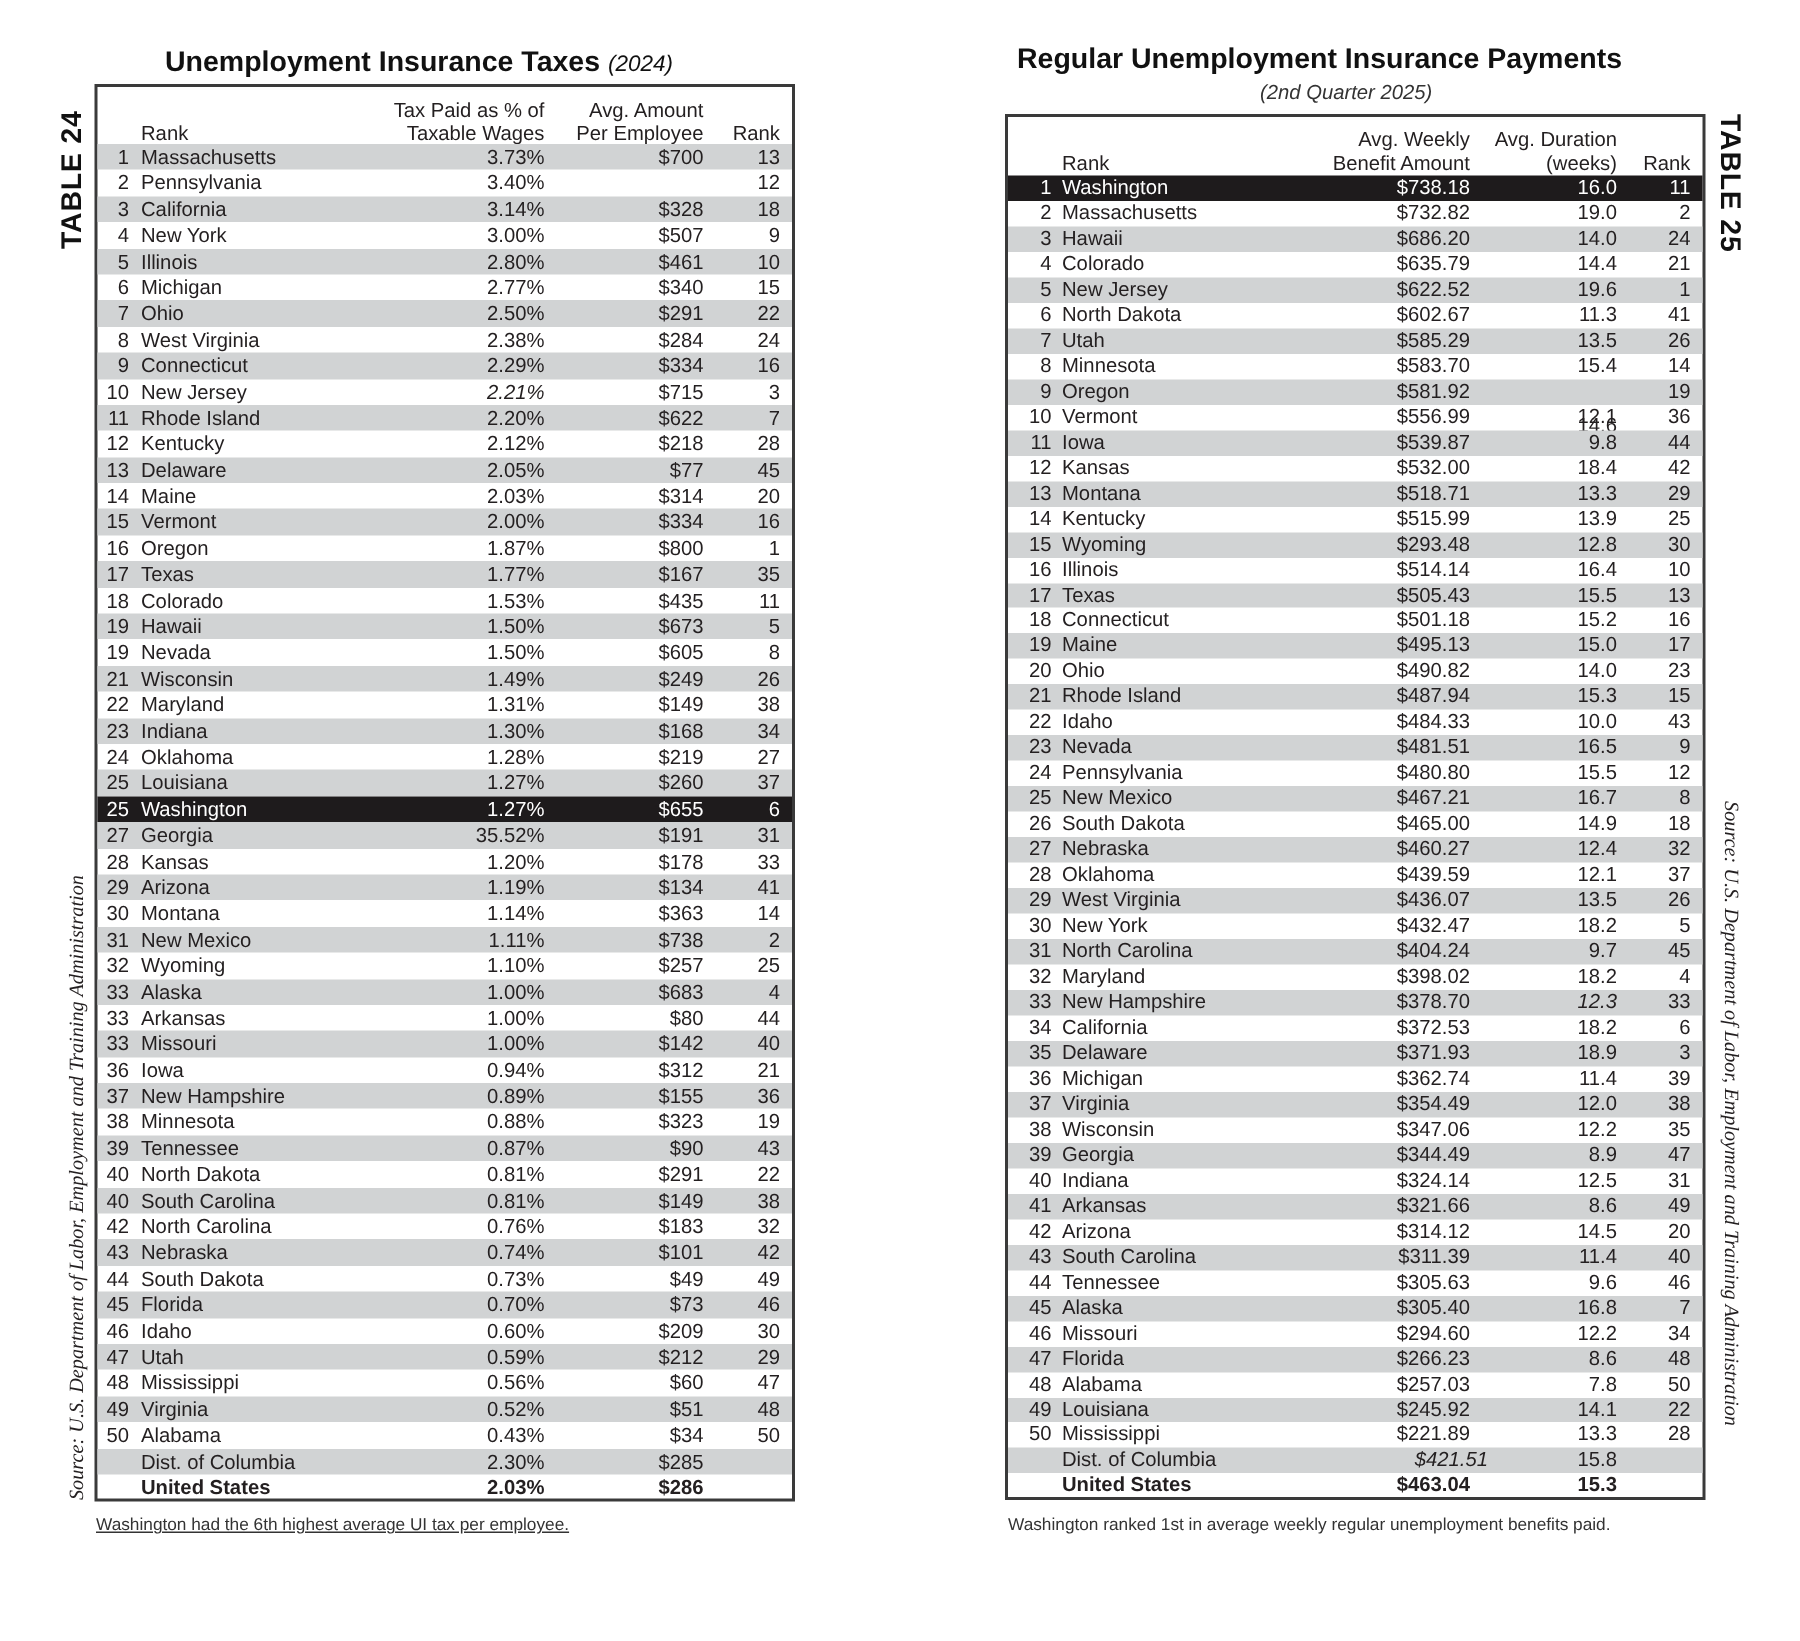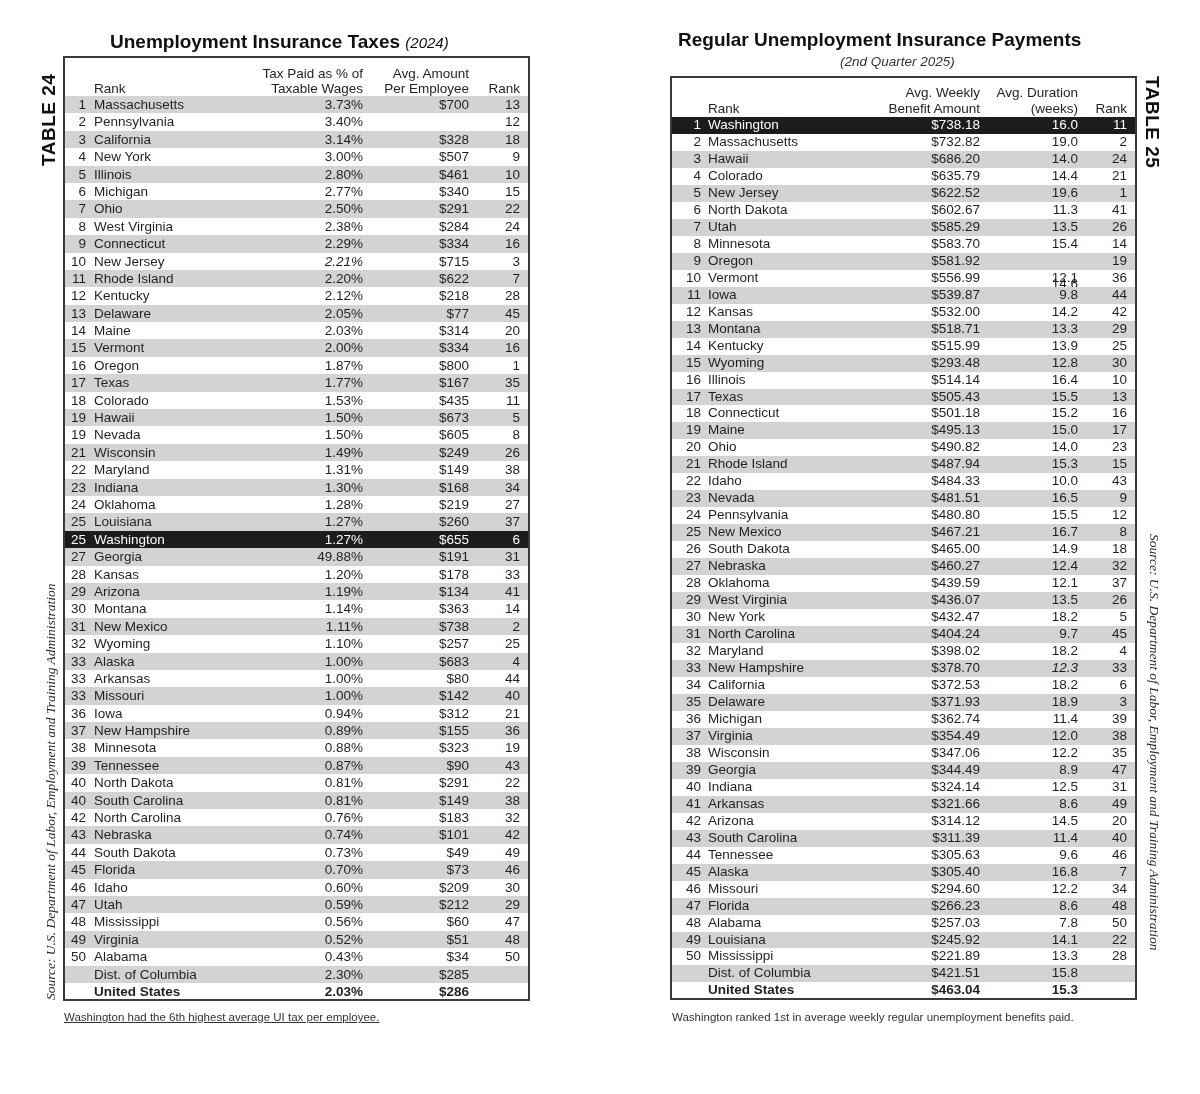--- a/index.html
+++ b/index.html
@@ -223,21 +223,21 @@
       <div class="row hl" style="height: 17.4px; line-height: 17.4px;">
         <span class="r" style="right: auto; left: auto; width: 21px;">25</span>
         <span style="left: 29px;">Washington</span>
         <span class="r" style="right: 165px;">1.27%</span>
         <span class="r" style="right: 59px;">$655</span>
         <span class="r" style="right: 8px;">6</span>
       </div>
       <div class="row gray" style="height: 17.4px; line-height: 17.4px;">
         <span class="r" style="right: auto; left: auto; width: 21px;">27</span>
         <span style="left: 29px;">Georgia</span>
-        <span class="r" style="right: 165px;">49.88%</span>
+        <span class="r" style="right: 165px;">35.52%</span>
         <span class="r" style="right: 59px;">$191</span>
         <span class="r" style="right: 8px;">31</span>
       </div>
       <div class="row" style="height: 17.4px; line-height: 17.4px;">
         <span class="r" style="right: auto; left: auto; width: 21px;">28</span>
         <span style="left: 29px;">Kansas</span>
         <span class="r" style="right: 165px;">1.20%</span>
         <span class="r" style="right: 59px;">$178</span>
         <span class="r" style="right: 8px;">33</span>
       </div>
@@ -504,21 +504,21 @@
         <span class="r" style="right: auto; left: auto; width: 29px;">11</span>
         <span style="left: 36px;">Iowa</span>
         <span class="r" style="right: 155px;">$539.87</span>
         <span class="r" style="right: 57px;">9.8</span>
         <span class="r" style="right: 8px;">44</span>
       </div>
       <div class="row" style="height: 16.98px; line-height: 16.98px;">
         <span class="r" style="right: auto; left: auto; width: 29px;">12</span>
         <span style="left: 36px;">Kansas</span>
         <span class="r" style="right: 155px;">$532.00</span>
-        <span class="r" style="right: 57px;">14.2</span>
+        <span class="r" style="right: 57px;">18.4</span>
         <span class="r" style="right: 8px;">42</span>
       </div>
       <div class="row gray" style="height: 16.98px; line-height: 16.98px;">
         <span class="r" style="right: auto; left: auto; width: 29px;">13</span>
         <span style="left: 36px;">Montana</span>
         <span class="r" style="right: 155px;">$518.71</span>
         <span class="r" style="right: 57px;">13.3</span>
         <span class="r" style="right: 8px;">29</span>
       </div>
       <div class="row" style="height: 16.98px; line-height: 16.98px;">
@@ -776,21 +776,21 @@
       <div class="row" style="height: 16.98px; line-height: 16.98px;">
         <span class="r" style="right: auto; left: auto; width: 29px;">50</span>
         <span style="left: 36px;">Mississippi</span>
         <span class="r" style="right: 155px;">$221.89</span>
         <span class="r" style="right: 57px;">13.3</span>
         <span class="r" style="right: 8px;">28</span>
       </div>
       <div class="row gray" style="height: 16.98px; line-height: 16.98px;">
         <span class="r" style="right: auto; left: auto; width: 29px;"></span>
         <span style="left: 36px;">Dist. of Columbia</span>
-        <span class="r" style="right: 155px;">$421.51</span>
+        <span class="r" style="right: 143px; font-style: italic;">$421.51</span>
         <span class="r" style="right: 57px;">15.8</span>
         <span class="r" style="right: 8px;"></span>
       </div>
       <div class="row total" style="height: 16.98px; line-height: 16.98px;">
         <span class="r" style="right: auto; left: auto; width: 29px;"></span>
         <span style="left: 36px;">United States</span>
         <span class="r" style="right: 155px;">$463.04</span>
         <span class="r" style="right: 57px;">15.3</span>
         <span class="r" style="right: 8px;"></span>
       </div>

